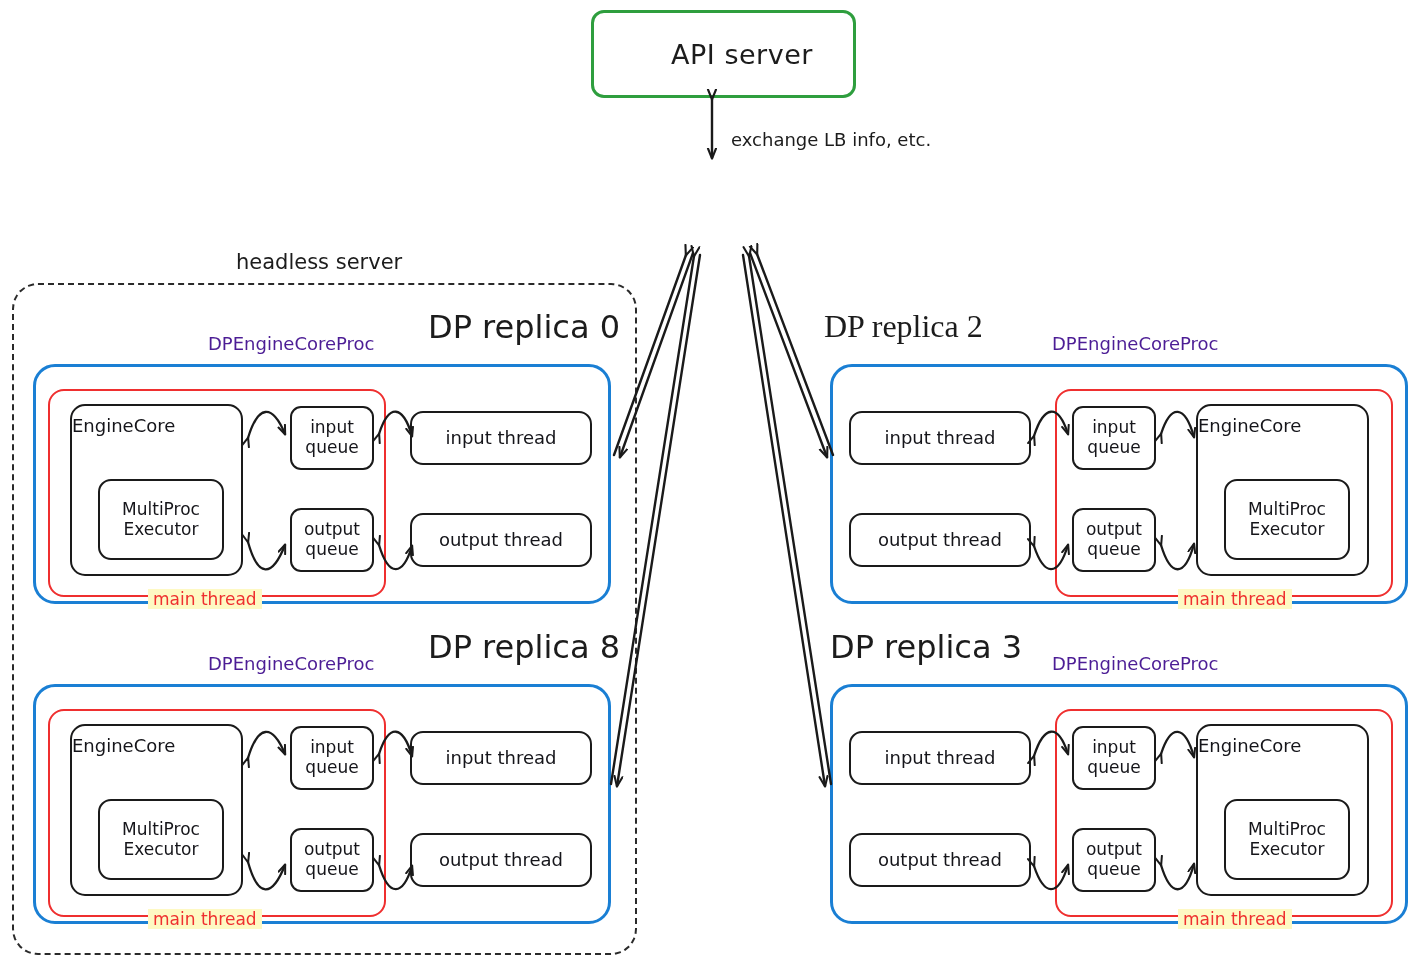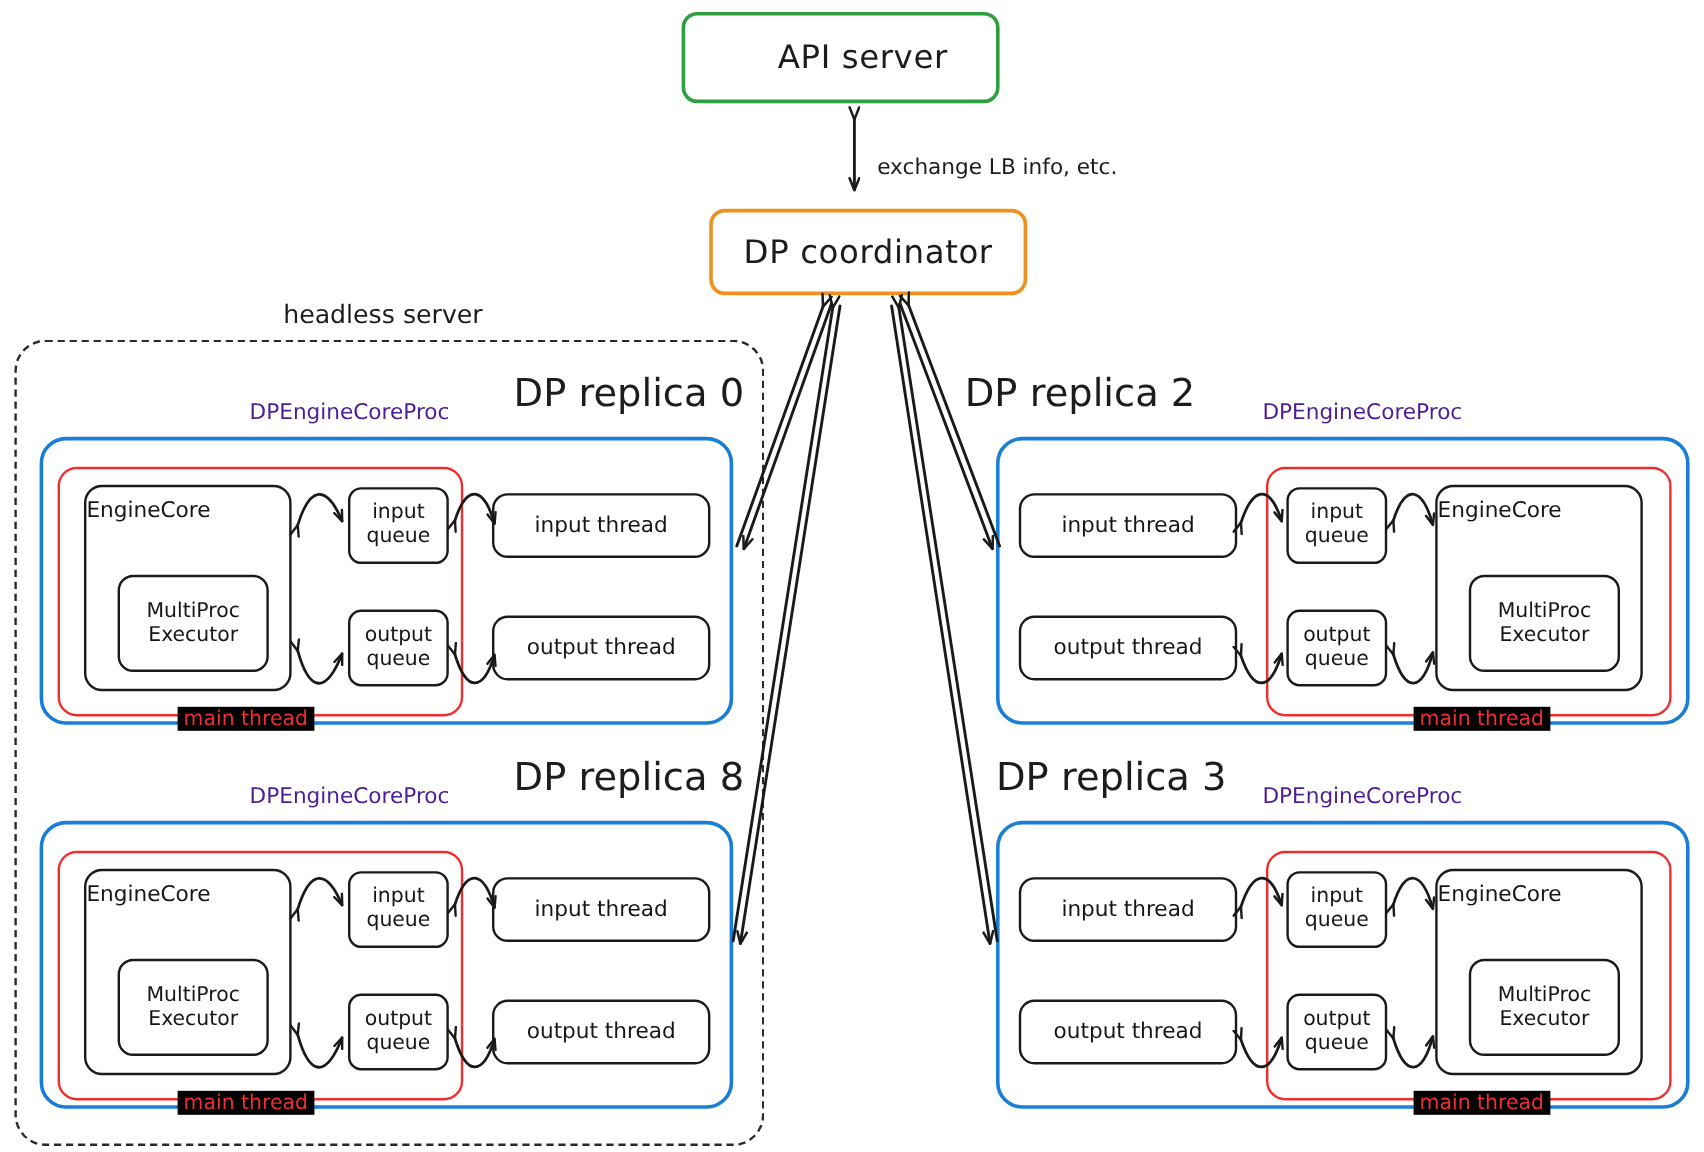--- a/index.html
+++ b/index.html
@@ -32,41 +32,38 @@
   
   .core{border:2.6px solid #1a1a1a;border-radius:15px;background:#fff;
         display:flex;flex-direction:column;}
   .core .corelbl{font-size:18px;margin-top:9px;color:#15151a;}
 
   
   .txt{position:absolute;white-space:nowrap;}
   .t-head{font-size:21px;color:#1c1c1c;}
   .t-rep{font-size:32px;color:#1c1c1c;}
   .t-proc{font-size:18px;color:#4c1d95;}
-  .t-main{font-size:17px;color:#ef2f2f;background:#000000;padding:0 5px;}
+  .t-main{font-size:17px;color:#ef2f2f;background:#fef9c3;padding:0 5px;}
   .t-edge{font-size:18px;color:#1c1c1c;}
 
   
   .dashed{border:2.4px dashed #2a2a2a;border-radius:26px;background:transparent;}
 
   svg.overlay{position:absolute;left:0;top:0;width:1420px;height:960px;
               pointer-events:none;overflow:visible;}
 </style>
 </head>
 <body>
 
 <div id="stage">
 
-  <div class="abs node node-green" style="left:568px;top:10px;width:265px;height:76px;padding-left:37px;">
+  <div class="abs node node-green" style="left:591px;top:10px;width:265px;height:88px;padding-left:37px;">
     <span class="lbl">API server</span>
   </div>
 
-  <div class="abs node node-orange" style="left:591px;top:174px;width:265px;height:72px;">
-    <span class="lbl">DP coordinator</span>
-  </div>
 
   <div class="txt t-edge" style="left:731px;top:129px;">exchange LB info, etc.</div>
 
   <div class="txt t-head" style="left:236px;top:250px;">headless server</div>
   <div class="abs dashed" style="left:12px;top:283px;width:625px;height:672px;"></div>
 
   <div class="txt t-rep" style="left:428px;top:308px;">DP replica 0</div>
   <div class="txt t-proc" style="left:208px;top:333px;">DPEngineCoreProc</div>
 
   <div class="abs proc" style="left:33px;top:364px;width:578px;height:240px;"></div>
@@ -119,21 +116,21 @@
     <span class="t2">output</span>
     <span class="t2">queue</span>
   </div>
   <div class="abs bx" style="left:410px;top:731px;width:182px;height:54px;">
     <span class="t">input thread</span>
   </div>
   <div class="abs bx" style="left:410px;top:833px;width:182px;height:54px;">
     <span class="t">output thread</span>
   </div>
 
-  <div class="txt t-rep" style="left:804px;top:308px;">DP replica 2</div>
+  <div class="txt t-rep" style="left:824px;top:308px;font-family:Liberation Serif, serif;">DP replica 2</div>
   <div class="txt t-proc" style="left:1052px;top:333px;">DPEngineCoreProc</div>
 
   <div class="abs proc" style="left:830px;top:364px;width:578px;height:240px;"></div>
   <div class="abs mainthread" style="left:1055px;top:389px;width:338px;height:208px;"></div>
   <div class="txt t-main" style="left:1178px;top:589px;">main thread</div>
 
   <div class="abs bx" style="left:849px;top:411px;width:182px;height:54px;">
     <span class="t">input thread</span>
   </div>
   <div class="abs bx" style="left:849px;top:513px;width:182px;height:54px;">

